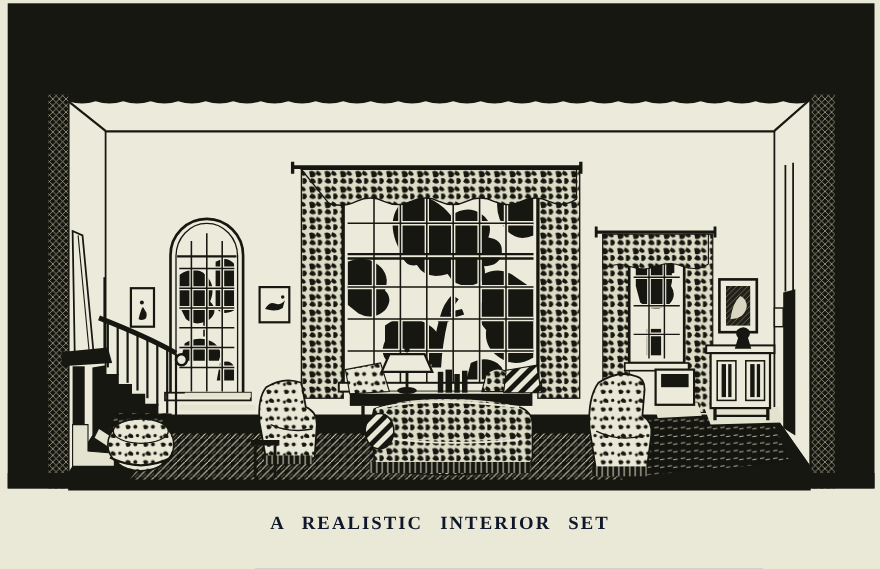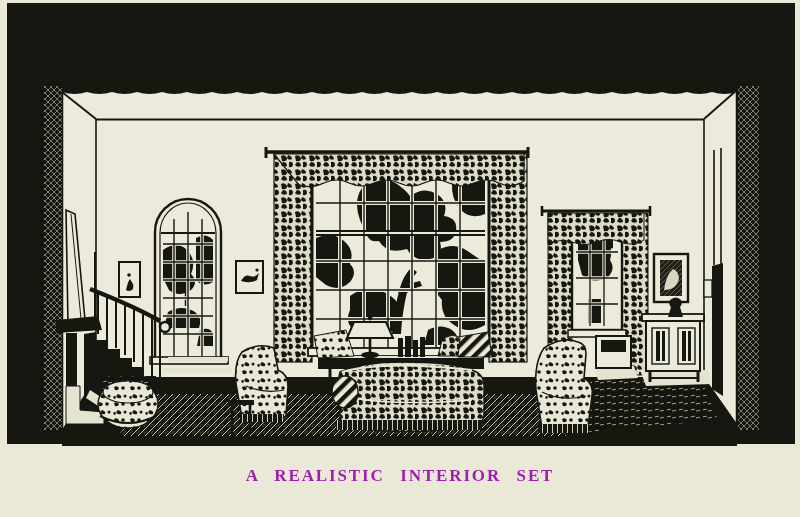--- a/index.html
+++ b/index.html
@@ -7,21 +7,21 @@
     width:800px;height:517px;position:relative;overflow:hidden;
     background:#eae9d8;
     font-family:"Liberation Serif","DejaVu Serif",serif;
   }
   .plate{position:absolute;left:0;top:0;}
   .caption{
     position:absolute;left:0;top:466px;width:800px;
     text-align:center;
     font-size:17px;font-weight:600;
     letter-spacing:0.11em;word-spacing:0.55em;
-    color:#a21caf;
+    color:#0f172a;
   }
 </style>
 </head>
 <body>
 
 <div class="page">
 
 <svg class="plate" width="800" height="517" viewBox="0 0 800 517" role="img" aria-label="Black-and-white engraved illustration of a realistic box-set stage interior: a living room with a staircase at left, an arched window, a large curtained picture window at center with tree silhouettes beyond, a smaller curtained window, cabinet with vase and framed pictures at right, a patterned sofa, wing chairs and ottoman on a dark hatched floor, all framed by black stage masking">
   <defs>
     <pattern id="pat-xhatch" patternUnits="userSpaceOnUse" width="6" height="6">

